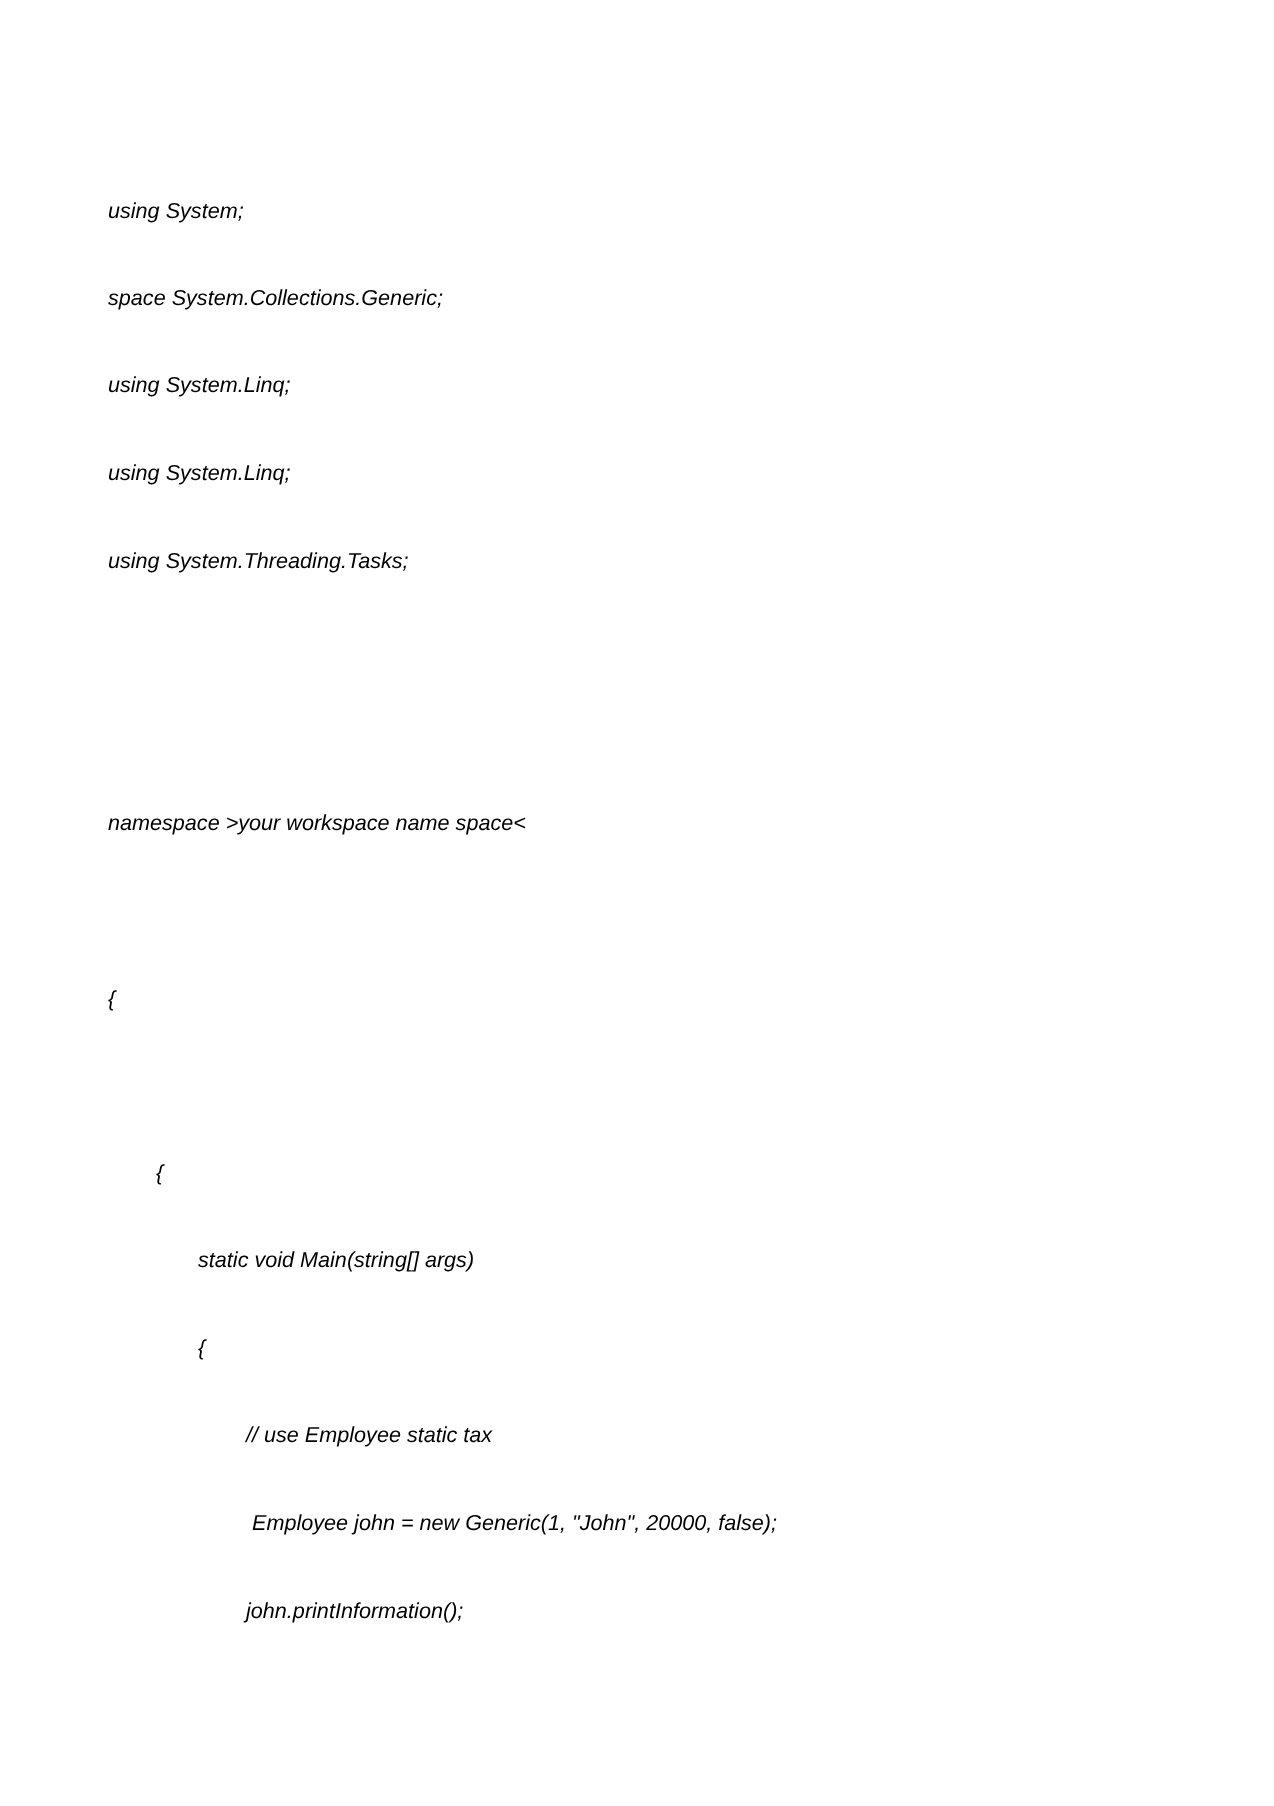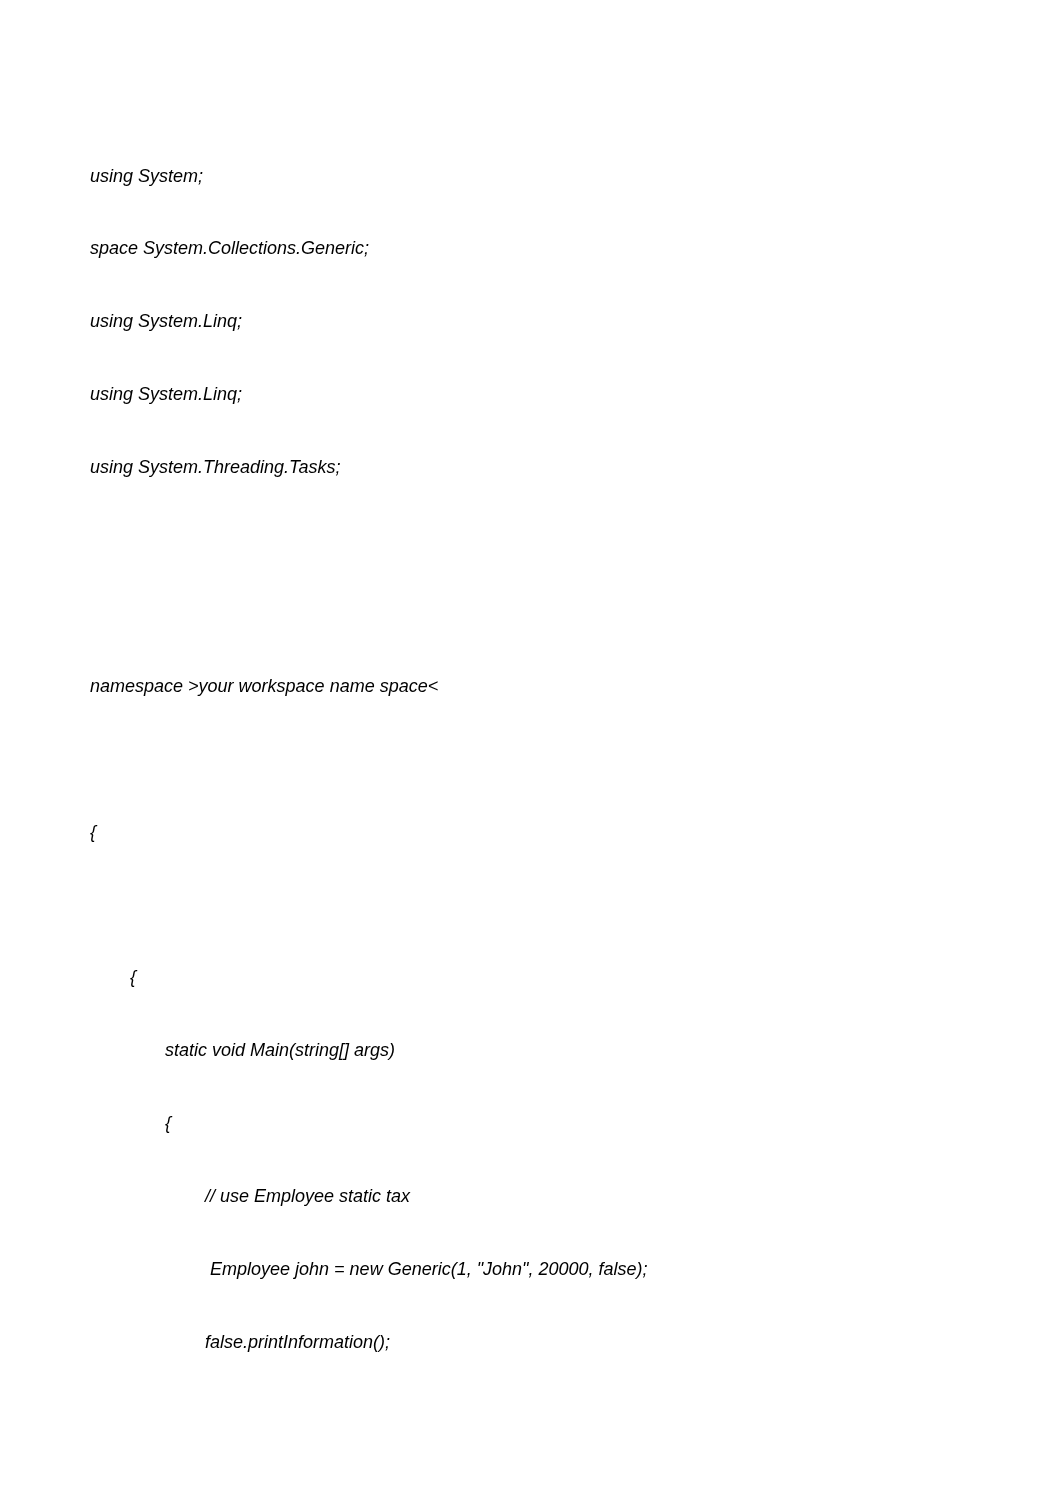--- a/index.html
+++ b/index.html
@@ -40,21 +40,21 @@
   <span class="line"></span>
   <span class="line">namespace &gt;your workspace name space&lt;</span>
   <span class="line"></span>
   <span class="line">{</span>
   <span class="line"></span>
   <span class="line">        {</span>
   <span class="line">               static void Main(string[] args)</span>
   <span class="line">               {</span>
   <span class="line">                       // use Employee static tax</span>
   <span class="line">                        Employee john = new Generic(1, "John", 20000, false);</span>
-  <span class="line">                       false.printInformation();</span>
+  <span class="line">                       john.printInformation();</span>
   <span class="line"></span>
   
   
   
   
   
   
   
   
   

